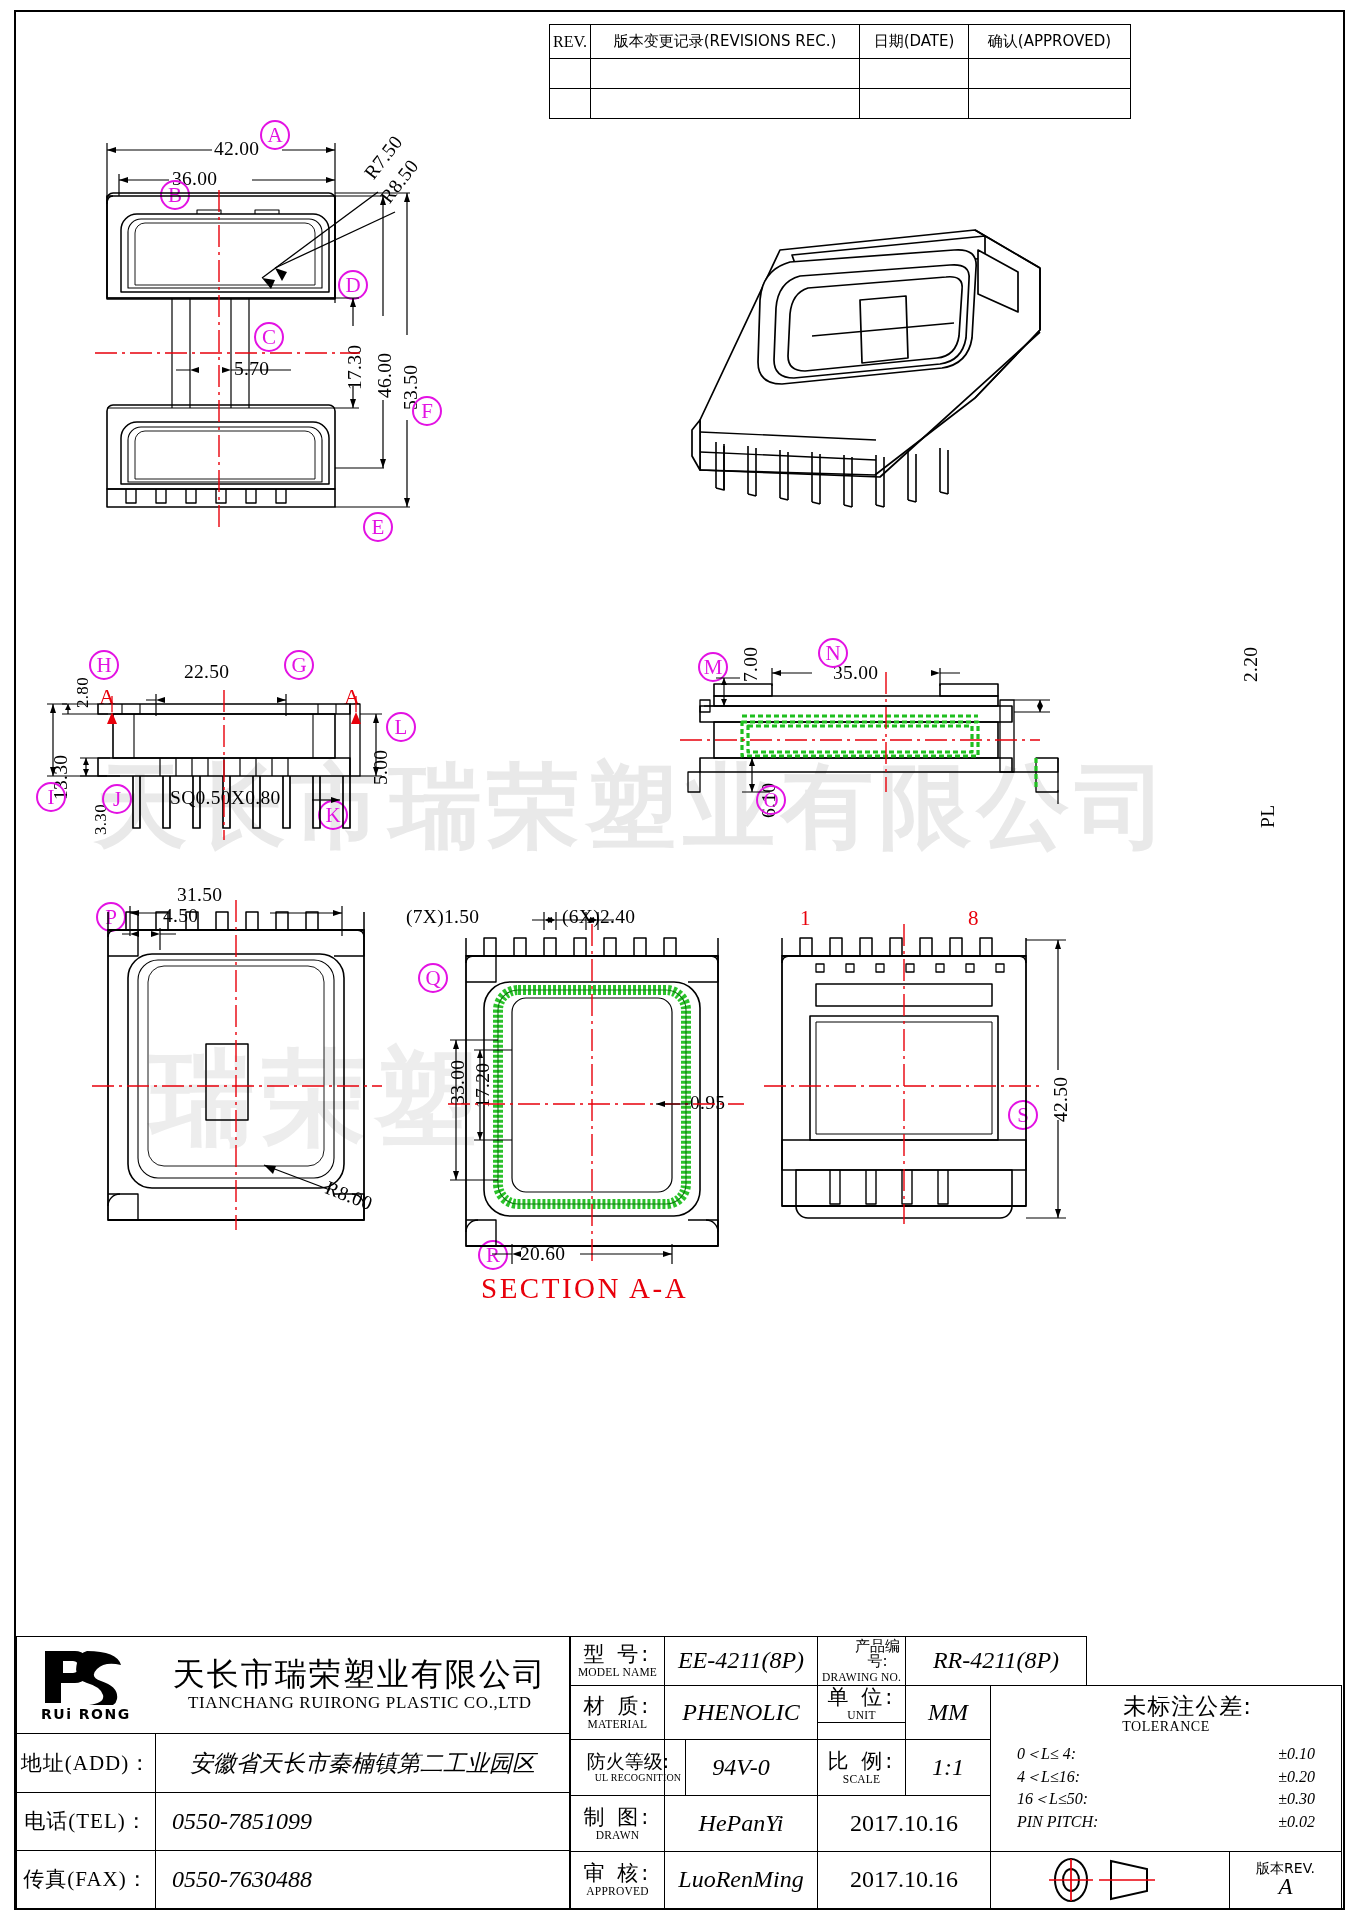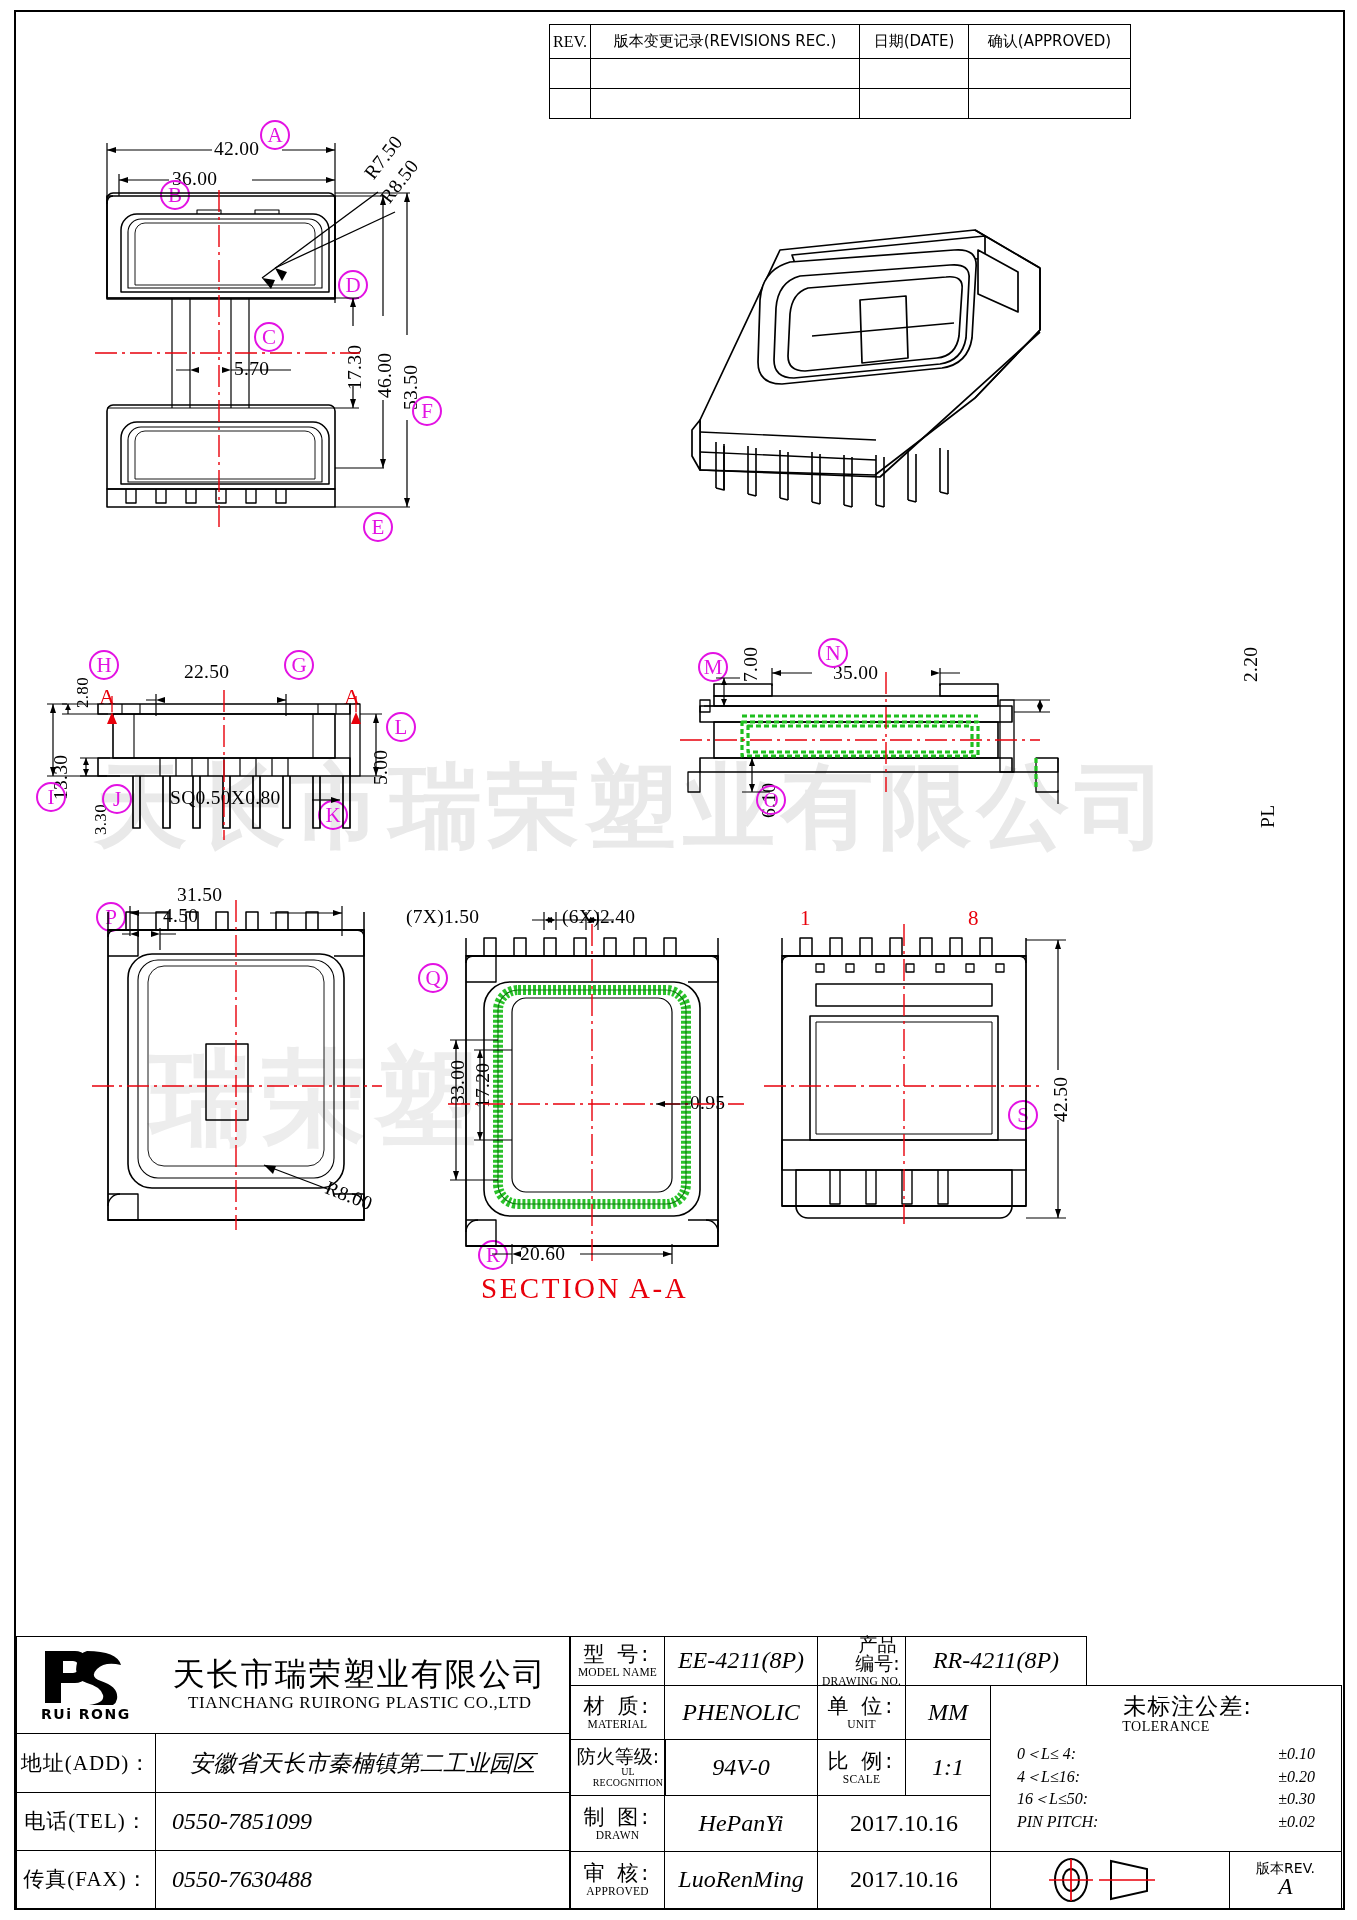--- a/index.html
+++ b/index.html
@@ -554,48 +554,48 @@
     <div class="lbl2">
         <span class="l1">型  号:</span>
       <span class="l2">MODEL NAME</span>
       </div>
     </div>
   <div class="tb" style="left:664px;top:1636px;width:154px;height:50px;">
     <span class="val">EE-4211(8P)</span>
     </div>
   <div class="tb" style="left:817px;top:1636px;width:89px;height:50px;">
     <div class="lbl2">
-        <span class="l1" style="font-size:19px;letter-spacing:0;margin-left:32px;">产品编号:</span>
+        <span class="l1" style="font-size:15px;letter-spacing:0;margin-left:32px;">产品编号:</span>
       <span class="l2">DRAWING NO.</span>
       </div>
     </div>
   <div class="tb" style="left:905px;top:1636px;width:182px;height:50px;">
     <span class="val">RR-4211(8P)</span>
     </div>
 
   <div class="tb" style="left:570px;top:1685px;width:95px;height:55px;">
     <div class="lbl2">
         <span class="l1">材  质:</span>
       <span class="l2">MATERIAL</span>
       </div>
     </div>
   <div class="tb" style="left:664px;top:1685px;width:154px;height:55px;">
     <span class="val">PHENOLIC</span>
     </div>
-  <div class="tb" style="left:817px;top:1685px;width:89px;height:55px;">
+  <div class="tb" style="left:817px;top:1685px;width:89px;height:38px;">
     <div class="lbl2">
         <span class="l1">单  位:</span>
       <span class="l2">UNIT</span>
       </div>
     </div>
   <div class="tb" style="left:905px;top:1685px;width:86px;height:55px;">
     <span class="val">MM</span>
     </div>
 
-  <div class="tb" style="left:570px;top:1739px;width:96px;height:57px;">
+  <div class="tb" style="left:570px;top:1739px;width:116px;height:57px;">
     <div class="lbl2">
         <span class="l1" style="font-size:19px;letter-spacing:0;">防火等级:</span>
       <span class="l2" style="font-size:10px;margin-left:20px;">UL RECOGNITION</span>
       </div>
     </div>
   <div class="tb" style="left:664px;top:1739px;width:154px;height:57px;">
     <span class="val">94V-0</span>
     </div>
   <div class="tb" style="left:817px;top:1739px;width:89px;height:57px;">
     <div class="lbl2">

